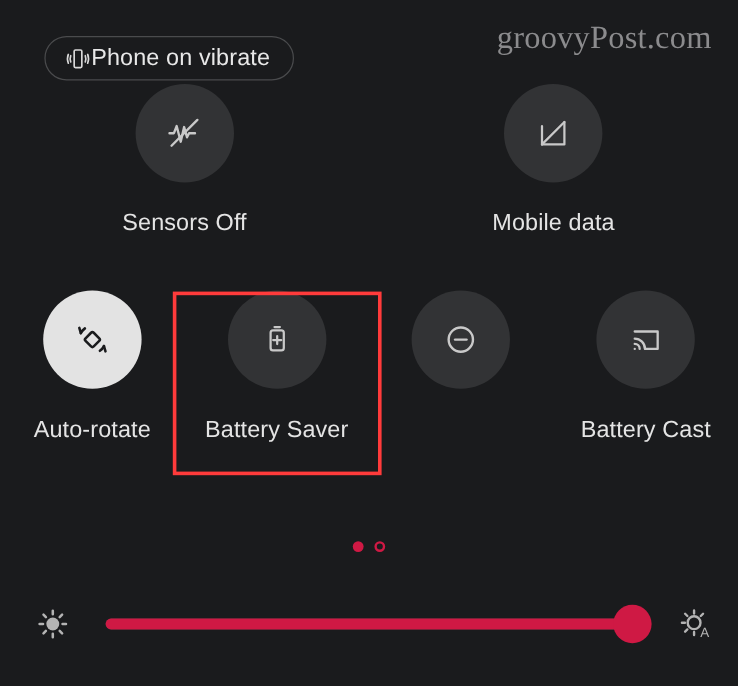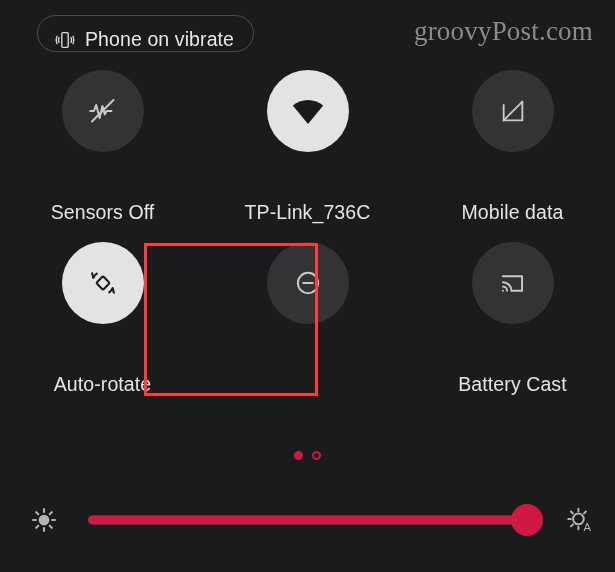--- a/index.html
+++ b/index.html
@@ -19,26 +19,25 @@
   }
 
   
   #topbar {
     position: absolute;
     left: 0; top: 0;
     width: 615px; height: 64px;
   }
   #vibrate-chip {
     position: absolute;
-    left: 37px; top: 15px;
+    left: 37px; top: 30px;
     height: 37px;
     box-sizing: border-box;
     display: flex;
-    align-items: flex-end;
-    gap: 9px;
+    align-items: center;
     padding: 0 19px 0 16px;
     border: 1px solid #4a4b4d;
     border-radius: 19px;
     background: transparent;
     cursor: pointer;
   }
   #vibrate-chip .chip-label {
     color: #e8e8e8;
     font-size: 19.5px;
     letter-spacing: .1px;
@@ -65,21 +64,20 @@
   }
   #row1 { top: 70px; }
   #row2 { top: 242px; }
 
   .tile {
     flex: 1 1 0;
     display: flex;
     flex-direction: column;
     align-items: center;
     cursor: pointer;
-    gap: 26px;
   }
   .tile-circle {
     width: 82px;
     height: 82px;
     border-radius: 50%;
     background: #323335;
     display: flex;
     align-items: center;
     justify-content: center;
   }
@@ -200,30 +198,20 @@
         <span>
           <svg class="ico" width="34" height="34" viewBox="0 0 24 24" fill="none" stroke="#c9c9c9" stroke-width="1.4" stroke-linecap="round" stroke-linejoin="round">
             <path d="M3 12h2.6l1.6-4.2L9.6 17l2-8.6 1.7 6 1.2-2.4H18"></path>
             <path d="M4.2 19.4L19.4 4.2"></path>
           </svg>
         </span>
       </div>
       <div class="tile-label">Sensors Off</div>
     </div>
 
-    <div class="tile active">
-      <div class="tile-circle">
-        <span>
-          <svg class="ico" width="38" height="38" viewBox="0 0 24 24" fill="#1a1b1d">
-            <path d="M12 20.2 2.4 8.6C5 6.3 8.4 5 12 5s7 1.3 9.6 3.6L12 20.2z"></path>
-          </svg>
-        </span>
-      </div>
-      <div class="tile-label">TP-Link_736C</div>
-    </div>
 
     <div class="tile">
       <div class="tile-circle">
         <span>
           <svg class="ico" width="32" height="32" viewBox="0 0 24 24" fill="none" stroke="#c9c9c9" stroke-width="1.4" stroke-linecap="round" stroke-linejoin="round">
             <path d="M19 5v14H5"></path>
             <path d="M5 19 19 5"></path>
             <path d="M5 19V7.5"></path>
           </svg>
         </span>
@@ -243,20 +231,33 @@
             <path d="M7.6 5.4A8 8 0 0 0 5.2 8.2"></path>
             <path d="M16.4 18.6a8 8 0 0 0 2.4-2.8"></path>
             <path d="M5.2 8.2 4.3 5.1"></path>
             <path d="M18.8 15.8l.9 3.1"></path>
           </svg>
         </span>
       </div>
       <div class="tile-label">Auto-rotate</div>
     </div>
 
+    <div class="tile">
+      <div class="tile-circle">
+        <span>
+          <svg class="ico" width="30" height="30" viewBox="0 0 24 24" fill="none" stroke="#c9c9c9" stroke-width="1.5" stroke-linecap="round" stroke-linejoin="round">
+            <rect x="7.6" y="5.8" width="8.8" height="13.4" rx="1.6"></rect>
+            <path d="M10.2 3.6h3.6"></path>
+            <path d="M12 9.6v5.4"></path>
+            <path d="M9.3 12.3h5.4"></path>
+          </svg>
+        </span>
+      </div>
+      <div class="tile-label">Battery Saver</div>
+    </div>
 
     <div class="tile">
       <div class="tile-circle">
         <span>
           <svg class="ico" width="32" height="32" viewBox="0 0 24 24" fill="none" stroke="#c9c9c9" stroke-width="1.5" stroke-linecap="round">
             <circle cx="12" cy="12" r="7.6"></circle>
             <path d="M8.4 12h7.2"></path>
           </svg>
         </span>
       </div>

